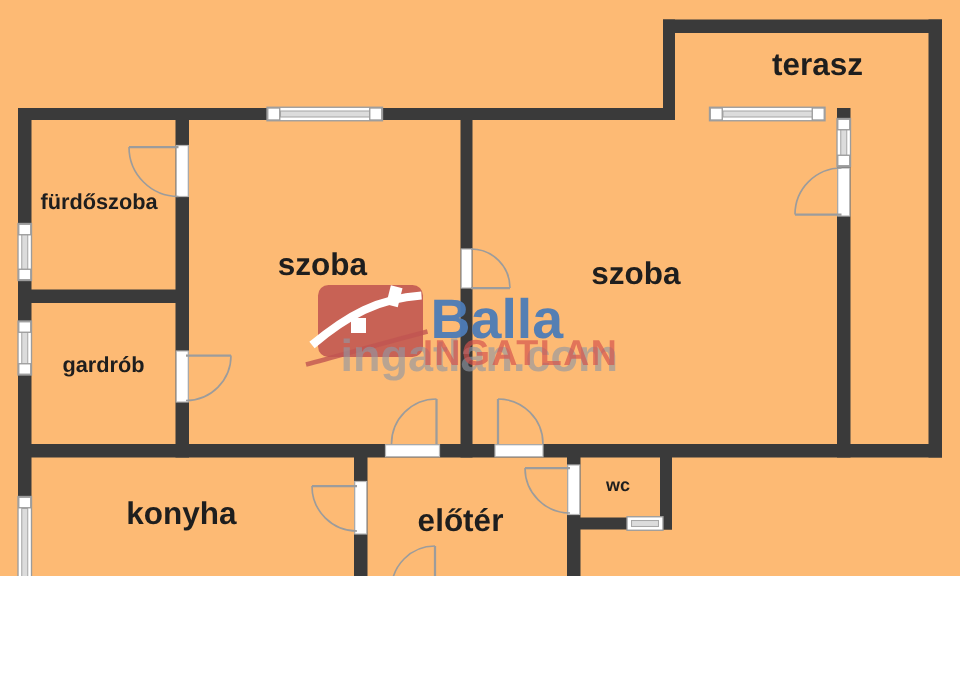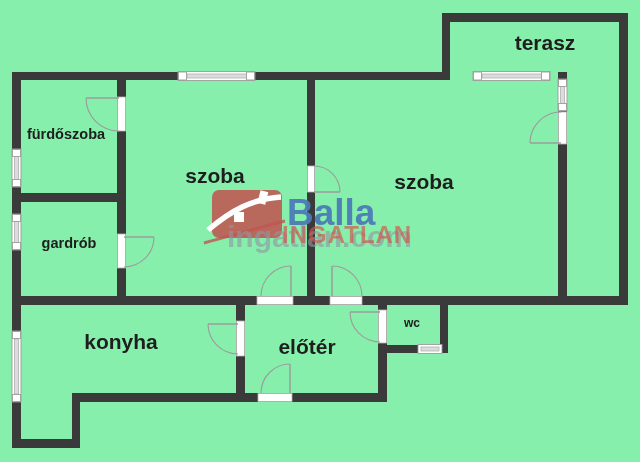--- a/index.html
+++ b/index.html
@@ -1,16 +1,16 @@
 <!DOCTYPE html>
 <html><head>
 <meta charset="utf-8">
 <style>
   html,body{margin:0;padding:0;background:#fff;}
-  .stage{position:relative;width:640px;height:462px;background:#86efac;overflow:hidden;
+  .stage{position:relative;width:640px;height:384px;background:#fdba74;overflow:hidden;
          font-family:"Liberation Sans","DejaVu Sans",sans-serif;}
   svg{display:block;}
   .wl{fill:#3a3a3a;}
   .dop{fill:#ffffff;stroke:#b5b5b5;stroke-width:0.8;}
   .wo{fill:#ffffff;stroke:#9c9c9c;stroke-width:0.9;}
   .wb{fill:#dcdcdc;stroke:#a8a8a8;stroke-width:0.7;}
   .cap{fill:#ffffff;stroke:#9c9c9c;stroke-width:0.9;}
   .arc{fill:none;stroke:#9c9c9c;stroke-width:1.1;}
   .leaf{stroke:#9c9c9c;stroke-width:1.5;}
   .room-label{fill:#1e1e1e;font-weight:bold;text-anchor:middle;}

